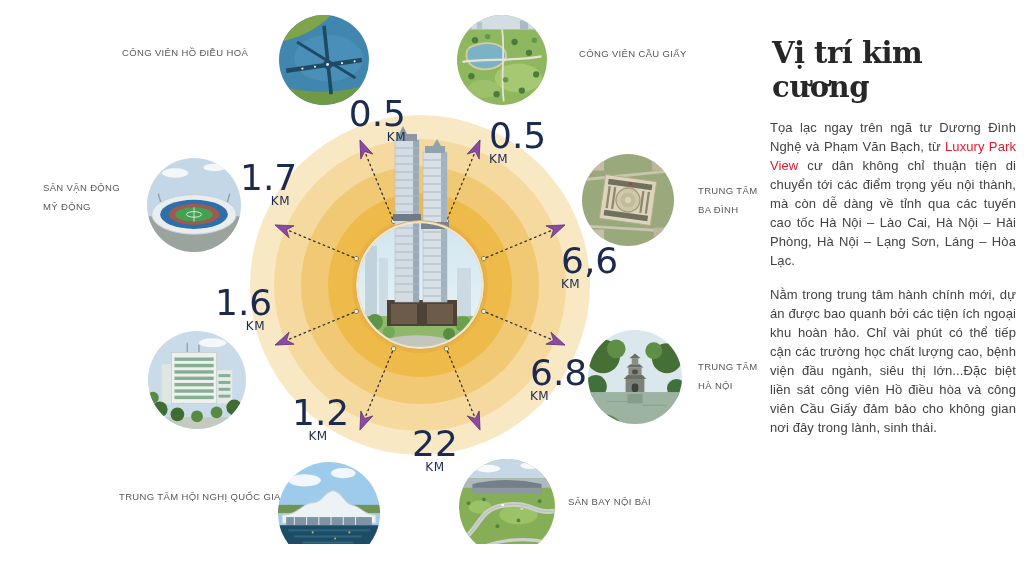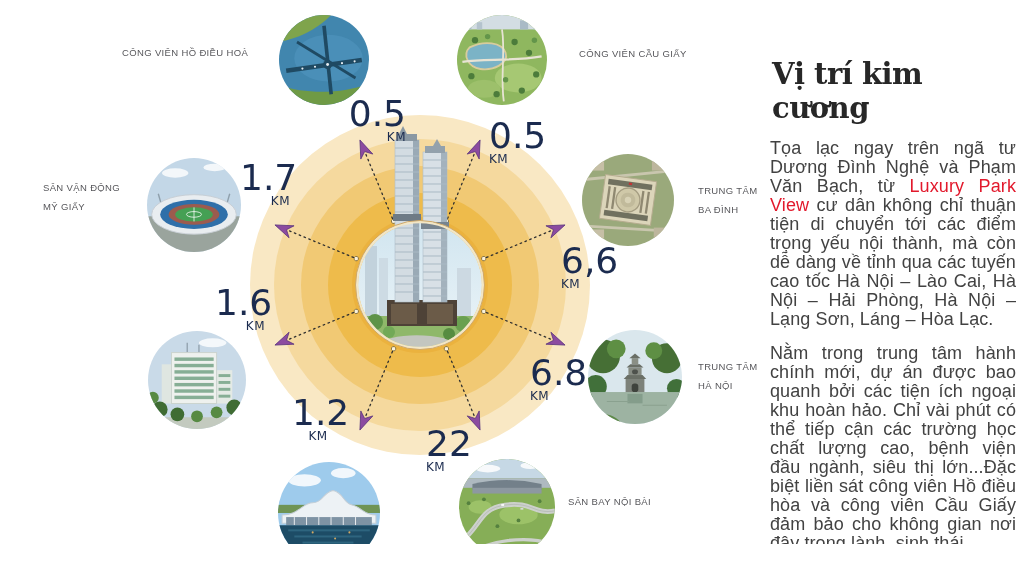--- a/index.html
+++ b/index.html
@@ -9,24 +9,24 @@
   .photo{position:absolute;border-radius:50%;overflow:hidden;}
   .photo svg{display:block;width:100%;height:100%;}
   .lm-label{position:absolute;font-size:9.5px;letter-spacing:.35px;color:#57575b;
             line-height:19px;font-weight:400;white-space:nowrap;}
   .dist{position:absolute;color:#1b2b4f;font-family:"DejaVu Sans",sans-serif;}
   .dist .num{font-size:36px;line-height:30px;}
   .dist .km{font-size:12px;line-height:15px;letter-spacing:.5px;margin-top:1px;}
   .dist.ta-r{text-align:right;}
   .dist.ta-l{text-align:left;}
   .arrows,.centersvg{position:absolute;}
-  .panel{position:absolute;left:770px;top:36px;width:246px;margin-top:21px;}
+  .panel{position:absolute;left:770px;top:36px;width:246px;}
   .panel h1{margin:0 0 14px 2px;font-family:"DejaVu Serif",serif;font-weight:bold;
             font-size:29px;line-height:34px;color:#272727;letter-spacing:-.5px;}
-  .panel p{margin:0;font-size:18px;line-height:19px;color:#424242;text-align:justify;
+  .panel p{margin:0;font-size:13px;line-height:19px;color:#424242;text-align:justify;
            letter-spacing:.1px;}
   .panel p + p{margin-top:15px;}
   .brand-red{color:#e2192c;}
 </style>
 </head>
 <body>
 
 <div class="stage">
 
   <div>
@@ -330,30 +330,33 @@
   </div>
 
   <div class="lm-label" style="left:122px;top:43px;">
     <div>CÔNG VIÊN HỒ ĐIỀU HOÀ</div>
   </div>
   <div class="lm-label" style="left:579px;top:44px;">
     <div>CÔNG VIÊN CẦU GIẤY</div>
   </div>
   <div class="lm-label" style="left:43px;top:178px;">
     <div>SÂN VẬN ĐỘNG</div>
-    <div>MỸ GIẤY</div>
+    <div>MỸ ĐỘNG</div>
   </div>
   <div class="lm-label" style="left:698px;top:181px;">
     <div>TRUNG TÂM</div>
     <div>BA ĐÌNH</div>
   </div>
   <div class="lm-label" style="left:698px;top:357px;">
     <div>TRUNG TÂM</div>
     <div>HÀ NỘI</div>
   </div>
+  <div class="lm-label" style="left:119px;top:487px;">
+    <div>TRUNG TÂM HỘI NGHỊ QUỐC GIA</div>
+  </div>
   <div class="lm-label" style="left:568px;top:492px;">
     <div>SÂN BAY NỘI BÀI</div>
   </div>
 
   <div class="dist ta-r" style="left:348px;top:99px;width:58px;">
     <div class="num">0.5</div>
     <div class="km">KM</div>
   </div>
   <div class="dist ta-l" style="left:489px;top:121px;">
     <div class="num">0.5</div>
@@ -372,21 +375,21 @@
     <div class="km">KM</div>
   </div>
   <div class="dist ta-l" style="left:530px;top:358px;">
     <div class="num">6.8</div>
     <div class="km">KM</div>
   </div>
   <div class="dist ta-r" style="left:292px;top:398px;width:52px;text-align:center;">
     <div class="num">1.2</div>
     <div class="km">KM</div>
   </div>
-  <div class="dist ta-l" style="left:426px;top:429px;">
+  <div class="dist ta-l" style="left:412px;top:429px;text-align:center;">
     <div class="num">22</div>
     <div class="km">KM</div>
   </div>
 
   <aside class="panel">
     <h1>Vị trí kim cương</h1>
     <p><span>Tọa lạc ngay trên ngã tư Dương Đình Nghệ và Phạm Văn Bạch, từ </span><span class="brand-red">Luxury Park View</span><span> cư dân không chỉ thuận tiện di chuyển tới các điểm trọng yếu nội thành, mà còn dễ dàng về tỉnh qua các tuyến cao tốc Hà Nội – Lào Cai, Hà Nội – Hải Phòng, Hà Nội – Lạng Sơn, Láng – Hòa Lạc.</span></p>
     <p>Nằm trong trung tâm hành chính mới, dự án được bao quanh bởi các tiện ích ngoại khu hoàn hảo. Chỉ vài phút có thể tiếp cận các trường học chất lượng cao, bệnh viện đầu ngành, siêu thị lớn...Đặc biệt liền sát công viên Hồ điều hòa và công viên Cầu Giấy đảm bảo cho không gian nơi đây trong lành, sinh thái.</p>
   </aside>
 

